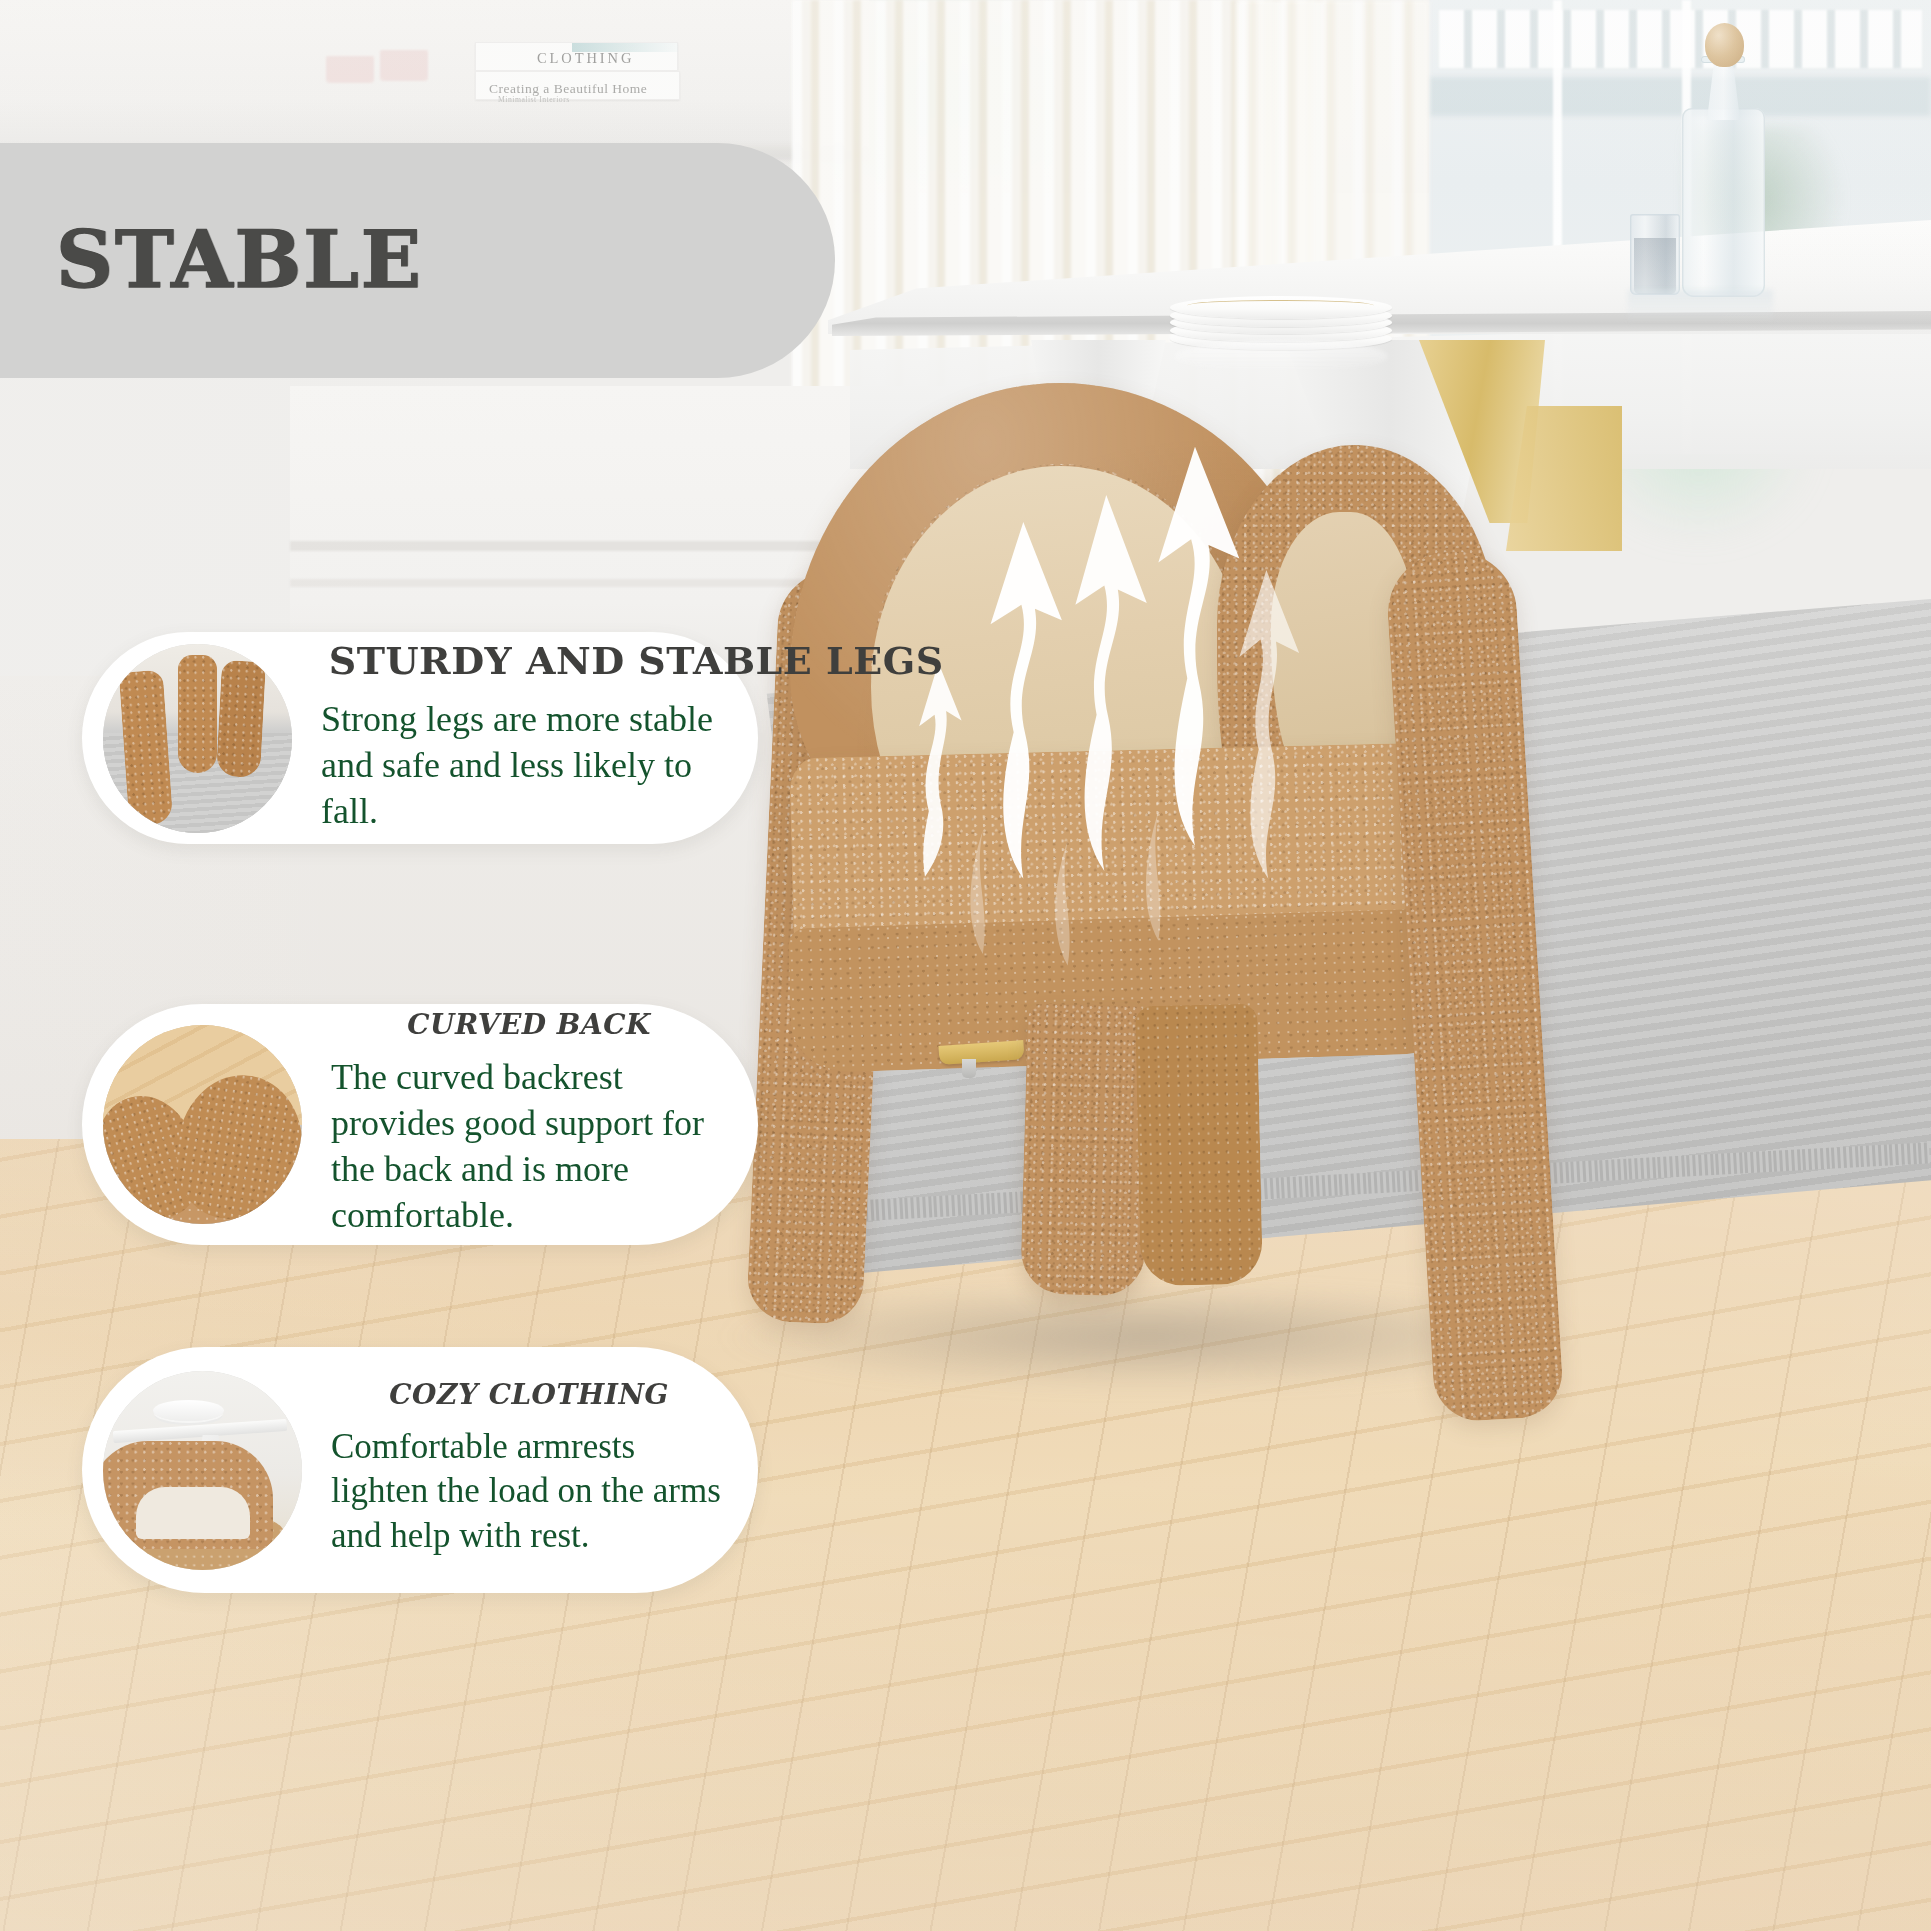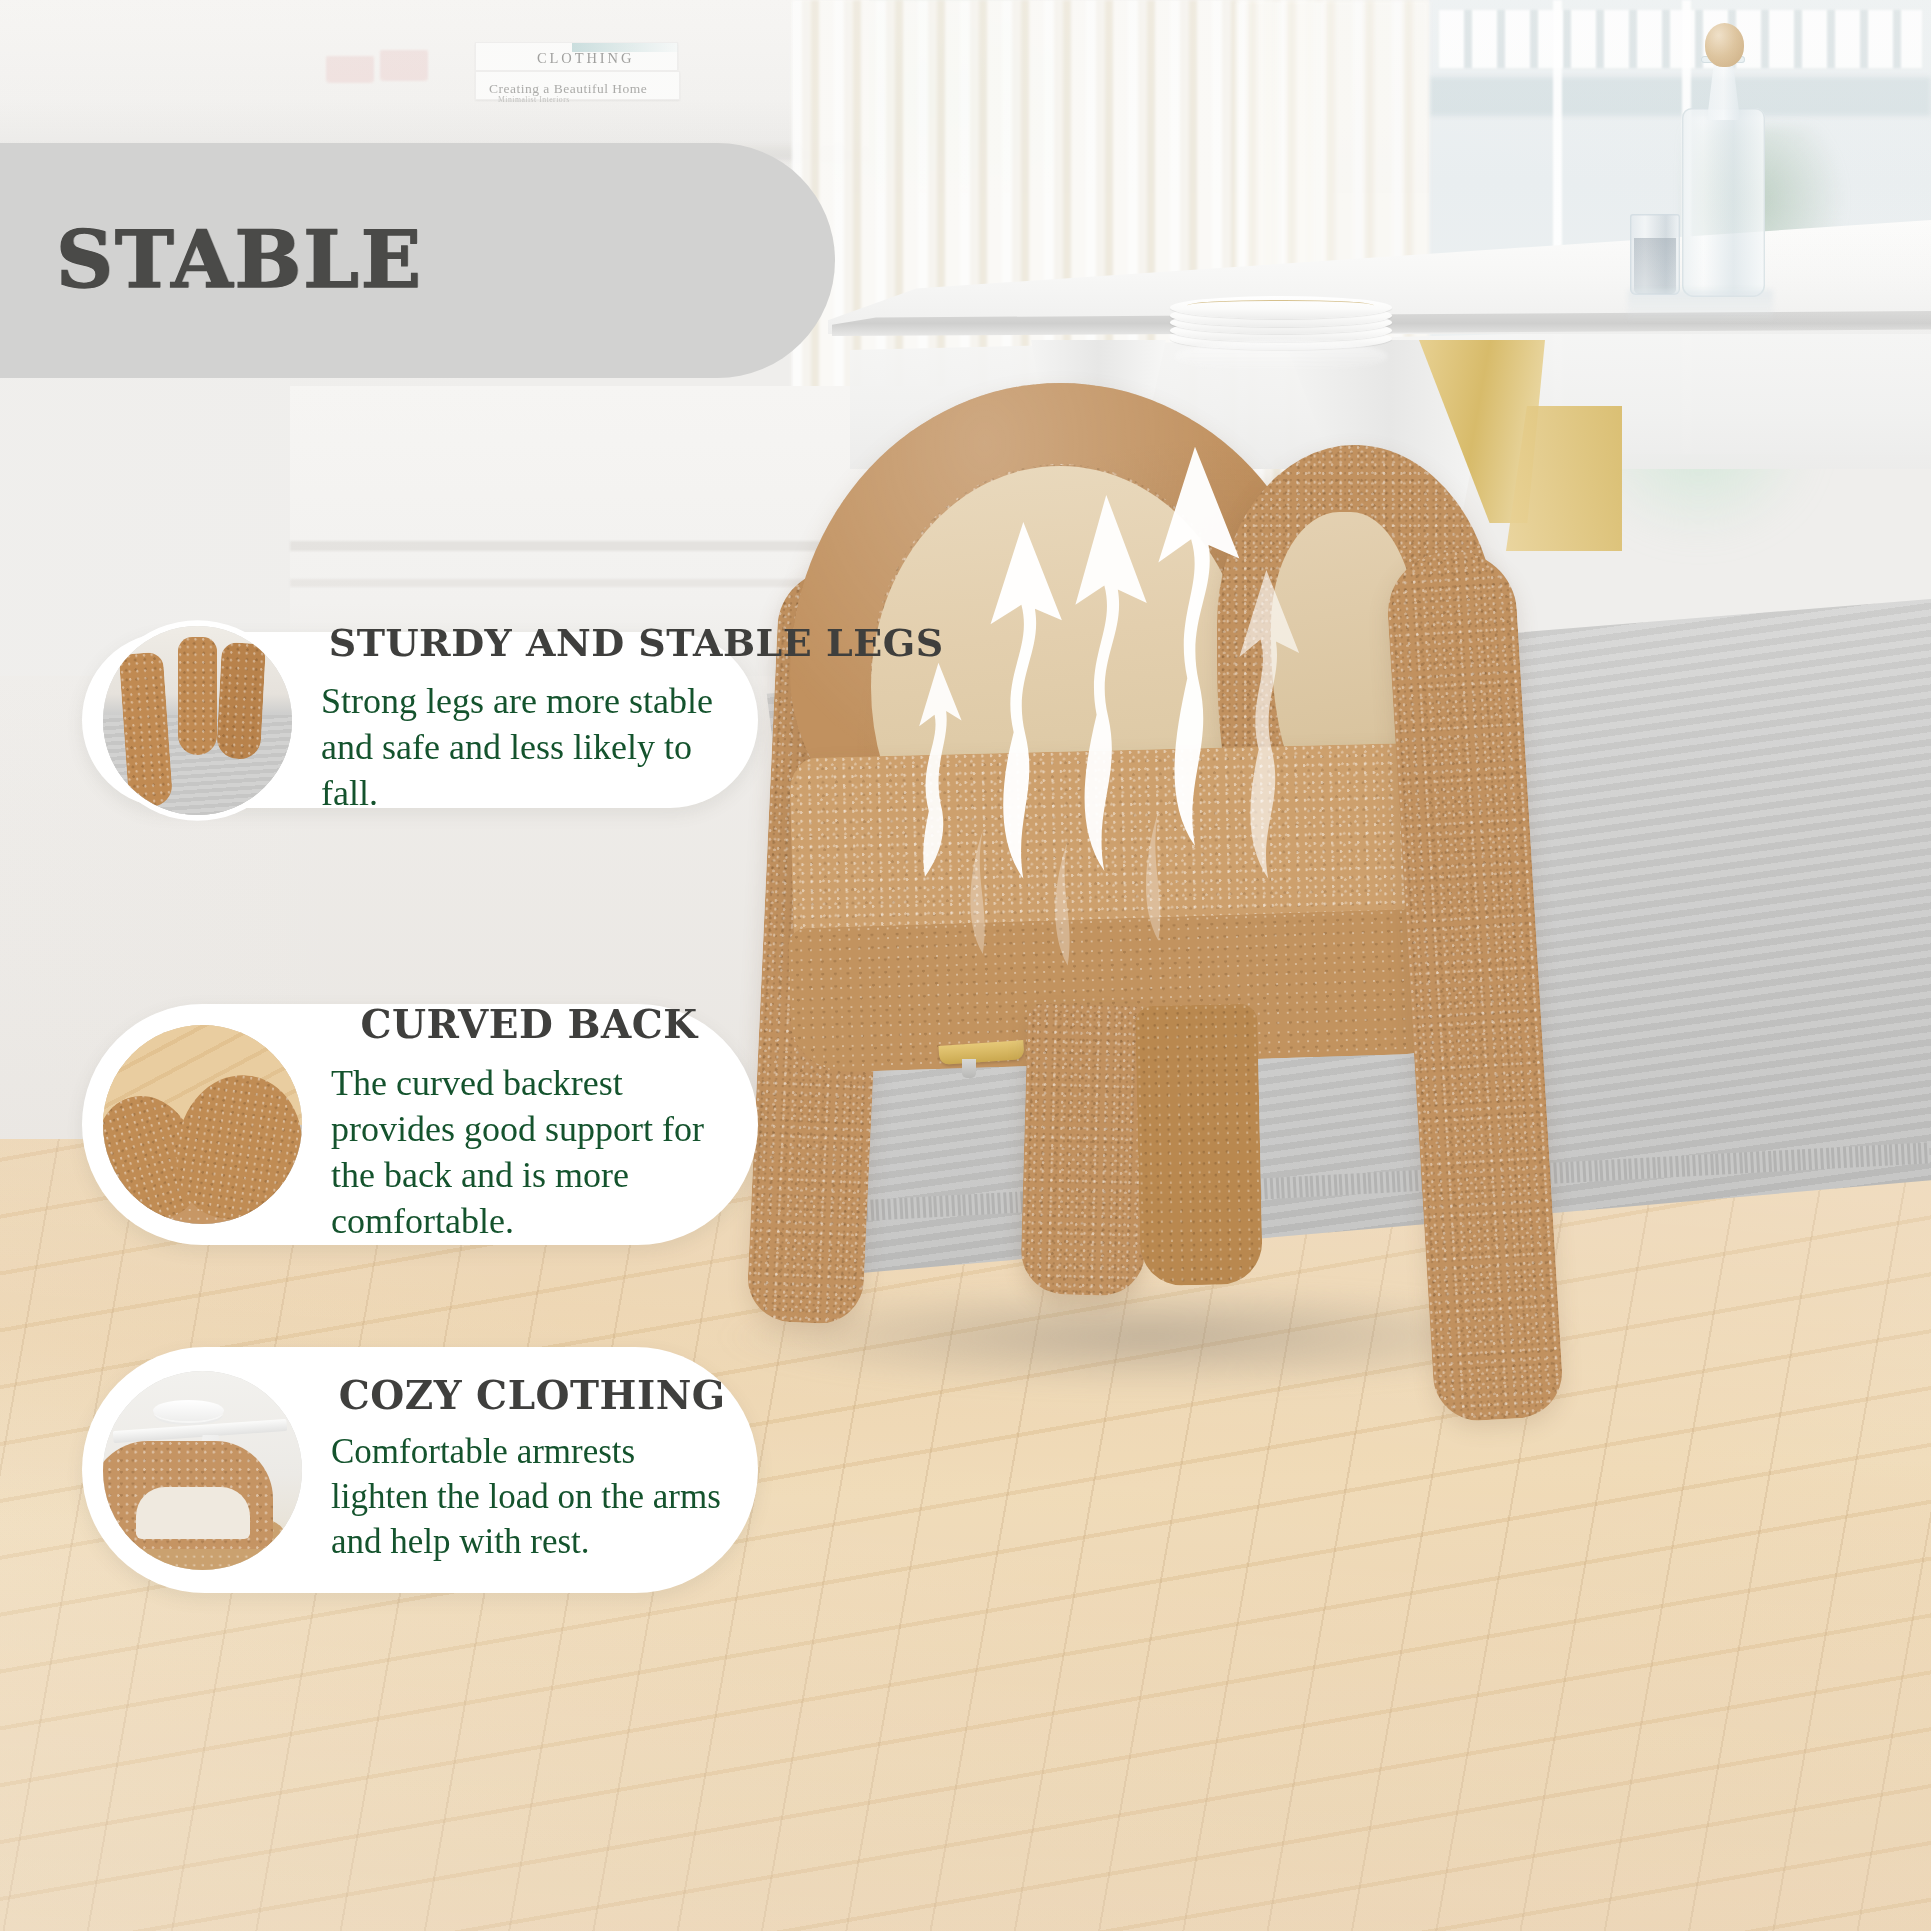--- a/index.html
+++ b/index.html
@@ -418,21 +418,21 @@
 
   
   .card {
     position:absolute;
     background:#ffffff;
     border-radius:145px;
     display:flex; align-items:center;
     box-shadow:0 5.8px 17.4px rgba(90,85,80,.10);
     padding:21px 25px 21px 21px;
   }
-  .card-1 { left:82px; top:632px;  width:676px; height:176px; }
+  .card-1 { left:82px; top:632px;  width:676px; height:212px; }
   .card-2 { left:82px; top:1004px; width:676px; height:241px; }
   .card-3 { left:82px; top:1347px; width:676px; height:246px; }
 
   .thumb {
     flex:0 0 auto;
     width:189px; height:189px;
     border-radius:50%;
     overflow:hidden;
     position:relative;
     box-shadow:0 0 0 5.8px #fff;
@@ -513,21 +513,21 @@
     line-height:1.0;
     white-space:nowrap;
     padding:0 7.7px 5.8px 7.7px;
     margin-bottom:9.7px;
   }
   .card-head::after {
     content:""; position:absolute; left:0; right:-9.7px; bottom:0;
     height:13.5px; background:#cfcfce; z-index:-1;
   }
   .card-1 .card-head { font-size:38px; }
-  .card-2 .card-head, .card-3 .card-head { font-size:39px; }
+  .card-2 .card-head, .card-3 .card-head { font-size:28px;font-style:italic; }
   .head-wrap { display:block; }
   .head-center { text-align:center; }
 
   .card-body {
     font-family:"Liberation Serif", serif;
     color:#14532d;
     font-size:36px;
     line-height:1.28;
   }
   .card-1 .card-body { font-size:36px; }

